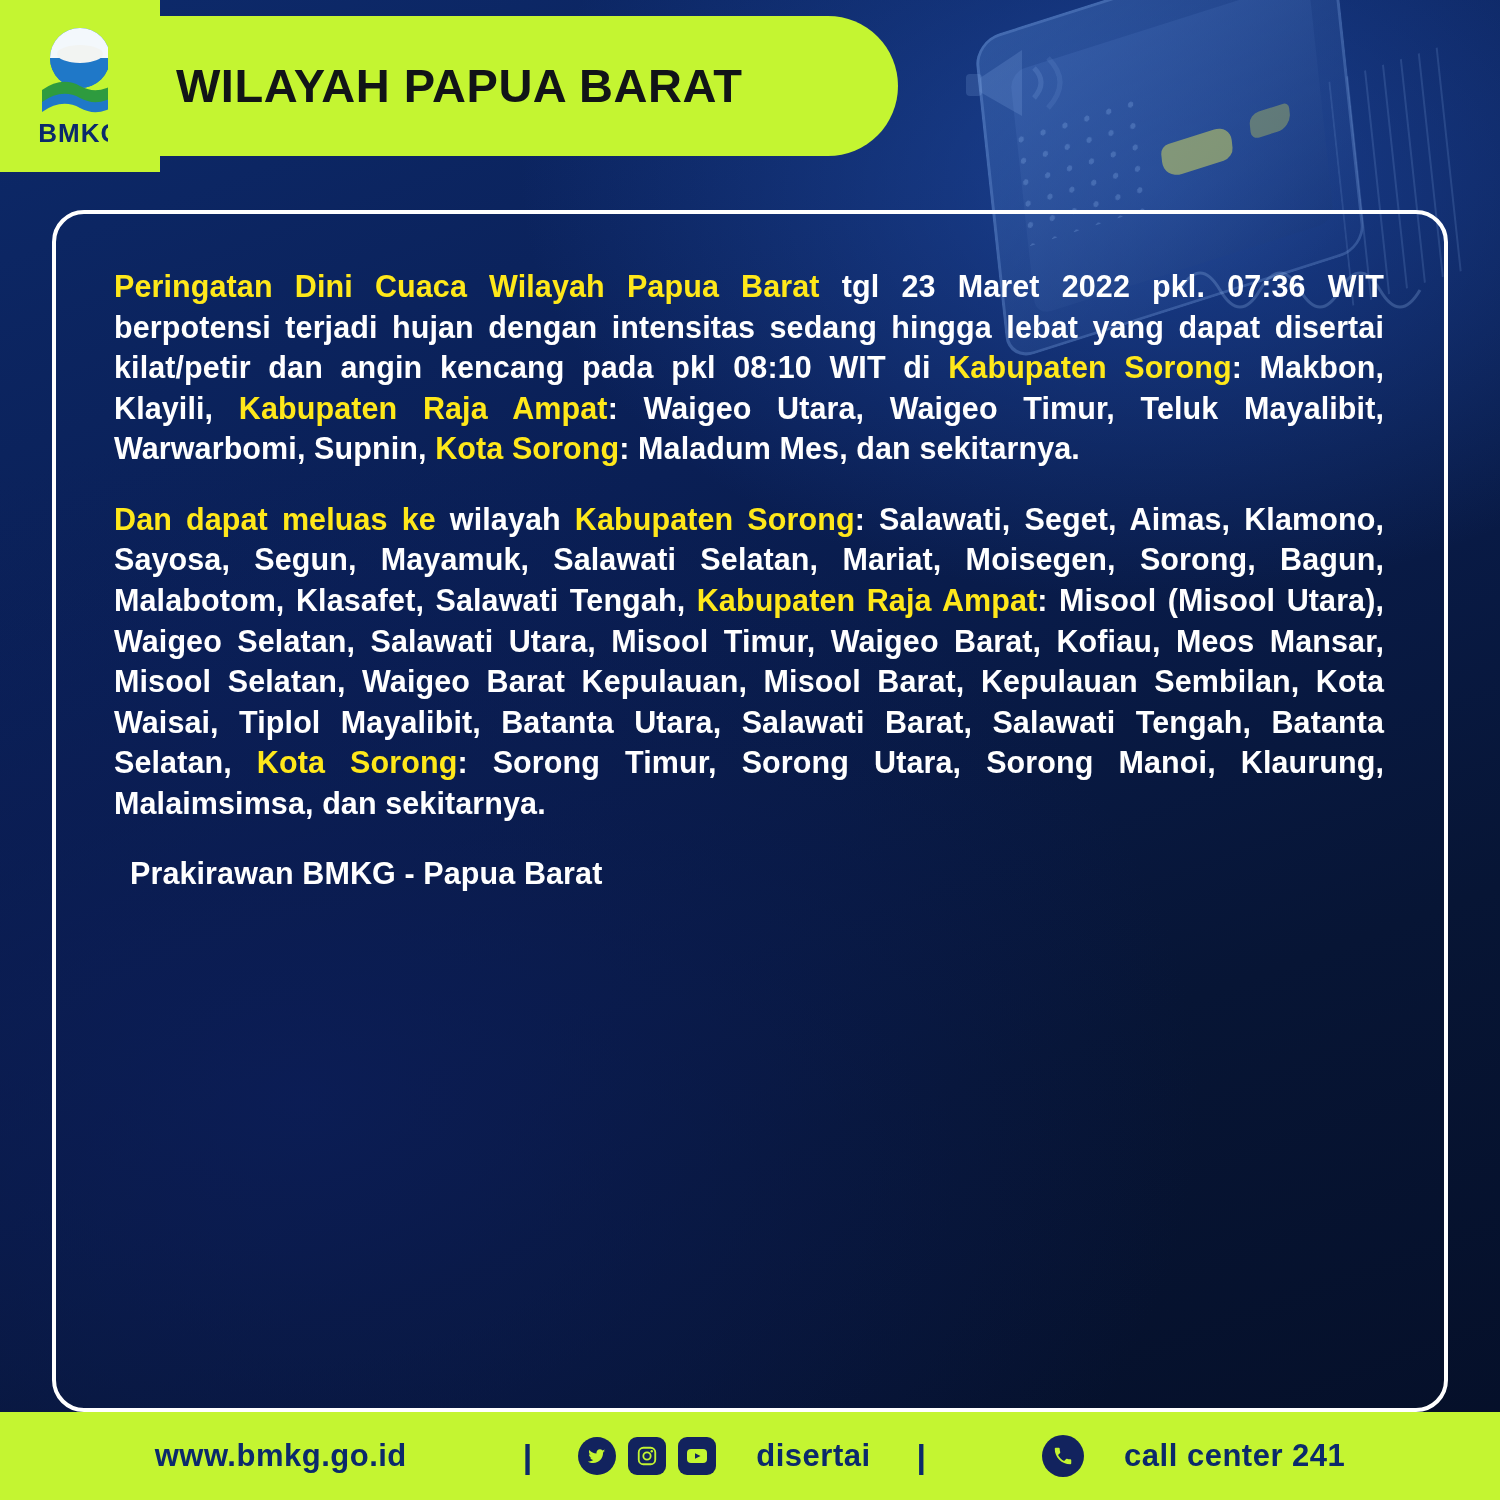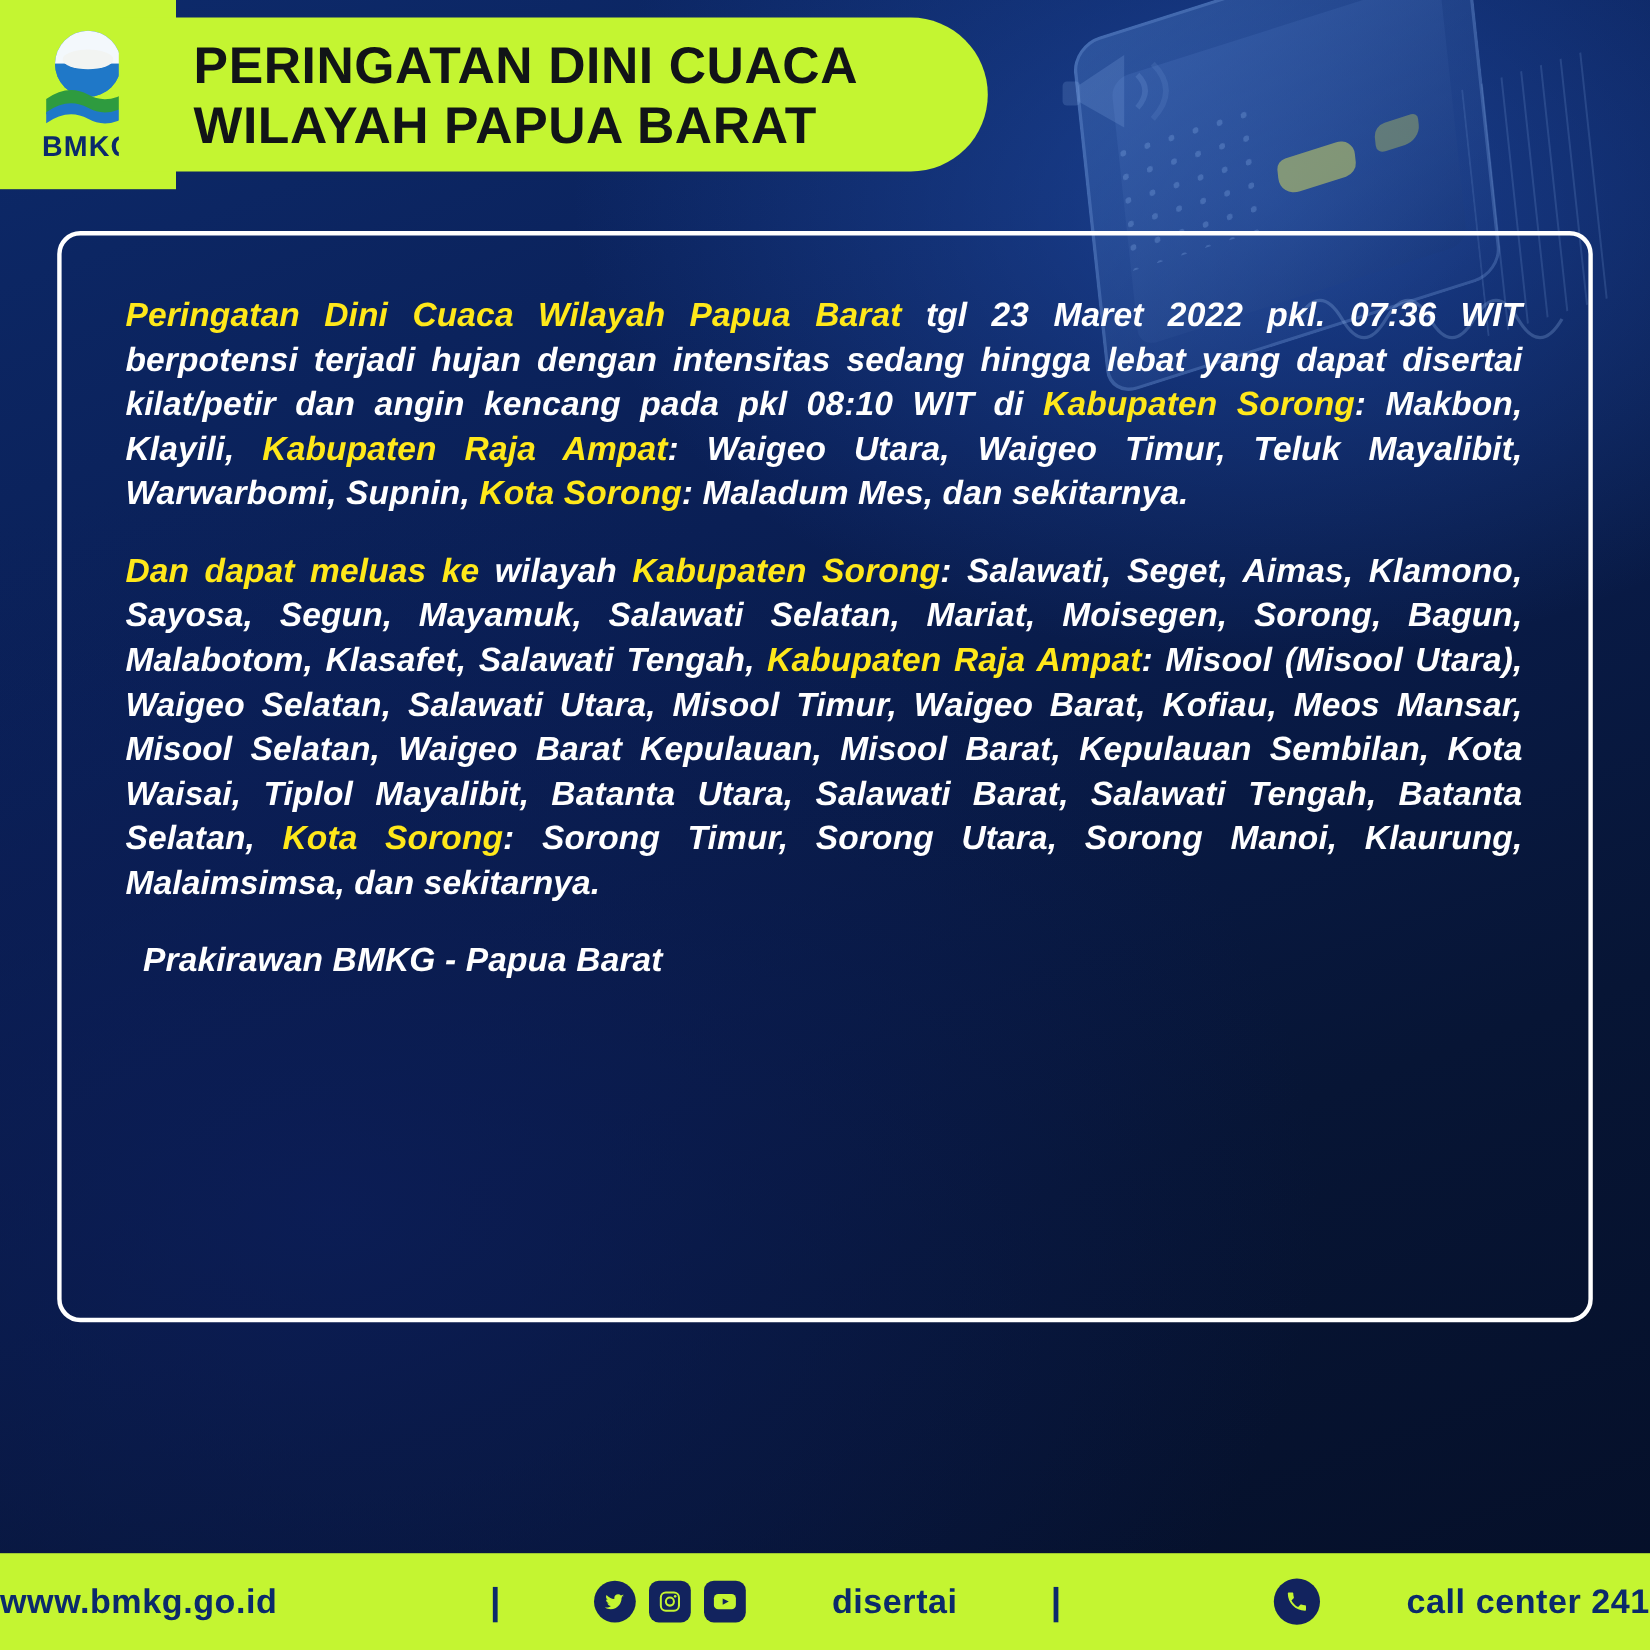--- a/index.html
+++ b/index.html
@@ -154,25 +154,24 @@
     color: #111417;
     white-space: nowrap;
   }
 
   
   .panel {
     position: absolute;
     left: 52px;
     top: 210px;
     width: 1396px;
-    height: 992px;
+    height: 1202px;
     border: 4px solid #ffffff;
-    border-radius: 21px;
+    border-radius: 32px;
     box-sizing: border-box;
-    font-style: italic;
   }
   .panel-inner {
     padding: 52px 60px 40px 58px;
   }
   .para {
     font-family: "Liberation Sans", sans-serif;
     font-size: 30.5px;
     line-height: 1.33;
     color: #ffffff;
     font-weight: bold;
@@ -188,22 +187,22 @@
   
   .footer {
     position: absolute;
     left: 0;
     bottom: 0;
     width: 100%;
     height: 88px;
     background: #c4f531;
     display: flex;
     align-items: center;
-    justify-content: space-between;
-    gap: 28px;
+    justify-content: center;
+    gap: 40px;
   }
   .footer-text {
     font-family: "Liberation Sans", sans-serif;
     font-weight: bold;
     font-size: 31px;
     color: #0b2a6b;
     letter-spacing: 0.5px;
   }
   .sep {
     font-family: "Liberation Sans", sans-serif;
@@ -265,21 +264,20 @@
         <circle cx="52" cy="34" r="30" fill="#1f78c8"></circle>
         <path d="M22 34 a30 30 0 0 1 60 0 z" fill="#ffffff" opacity="0.95"></path>
         <path d="M22 34 a30 30 0 0 0 60 0 z" fill="#1f78c8"></path>
         <ellipse cx="52" cy="30" rx="23" ry="9" fill="#f2f4f2"></ellipse>
         <path d="M14 66 q20 -14 38 -4 q18 10 38 -4 l0 14 q-20 14 -38 4 q-18 -10 -38 4 z" fill="#2e9b3f"></path>
         <path d="M14 78 q20 -14 38 -4 q18 10 38 -4 l0 10 q-20 14 -38 4 q-18 -10 -38 4 z" fill="#1f78c8"></path>
       </svg>
       <div class="logo-text">BMKG</div>
     </div>
     <div class="title-pill">
-      <div class="title-line">PERINGATAN DINI CUACA</div>
       <div class="title-line">WILAYAH PAPUA BARAT</div>
     </div>
   </div>
 
   <div class="panel">
     <div class="panel-inner">
 
       <p class="para">
         <span class="hl">Peringatan Dini Cuaca Wilayah Papua Barat</span><span> tgl 23 Maret 2022 pkl. 07:36 WIT berpotensi terjadi hujan dengan intensitas sedang hingga lebat yang dapat disertai kilat/petir dan angin kencang pada pkl 08:10 WIT di </span><span class="hl">Kabupaten Sorong</span><span>: Makbon, Klayili, </span><span class="hl">Kabupaten Raja Ampat</span><span>: Waigeo Utara, Waigeo Timur, Teluk Mayalibit, Warwarbomi, Supnin, </span><span class="hl">Kota Sorong</span><span>: Maladum Mes, dan sekitarnya.</span>
       </p>

